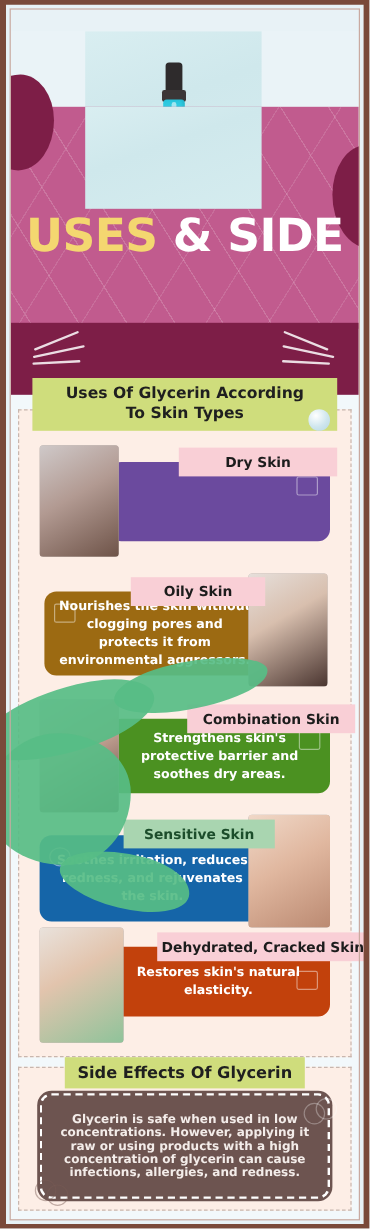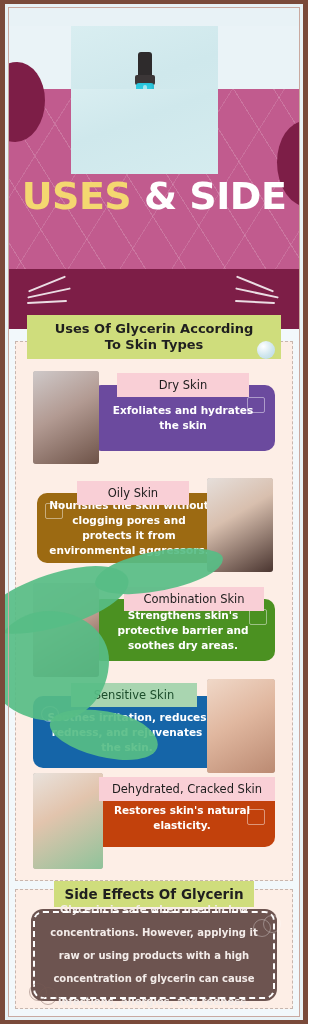--- a/index.html
+++ b/index.html
@@ -180,23 +180,23 @@
   
   .card { position:absolute; z-index:14; }
   .card-photo {
     position:absolute; border-radius:3px; overflow:hidden; z-index:17;
     background:#b9b0ab;
   }
   .label-pill {
     position:absolute; z-index:18;
     display:flex; align-items:center; justify-content:center;
     background:#f9cfd6; color:#1c1c1c;
-    font-weight:normal; font-size:11.5px; line-height:13px;
+    font-weight:bold; font-size:11.5px; line-height:13px;
     font-family:"DejaVu Sans", sans-serif; text-align:center;
-    padding:12px 8px; box-sizing:border-box; white-space:nowrap;
+    padding:12px 8px; box-sizing:border-box; white-space:nowrap;margin-left:32px;
   }
   .panel {
     position:absolute; z-index:15; border-radius:10px;
     display:flex; align-items:center; justify-content:center;
     padding:10px 12px; box-sizing:border-box;
   }
   .panel p {
     margin:0; color:#ffffff; text-align:center;
     font-weight:bold; font-size:10.5px; line-height:15px;
     font-family:"DejaVu Sans", sans-serif;
@@ -251,21 +251,21 @@
   
   .side-box {
     position:absolute; left:22px; top:598px; width:246px; height:92px;
     background:#6d5450; border-radius:12px; z-index:14;
     display:flex; align-items:center; justify-content:center;
     padding:8px 12px; box-sizing:border-box;
     outline:2px dashed #ffffff; outline-offset:-4px;
   }
   .side-box p {
     margin:0; color:#f3ece9; text-align:center;
-    font-weight:bold; font-size:10px; line-height:23px;
+    font-weight:bold; font-size:10px; line-height:11px;
     font-family:"DejaVu Sans", sans-serif;
   }
   .ring { position:absolute; border:1.5px solid rgba(255,255,255,.3); border-radius:50%; z-index:15; }
   .ring.r1 { right:18px; top:604px; width:16px; height:16px; }
   .ring.r2 { right:28px; top:608px; width:16px; height:16px; }
   .ring.r3 { left:20px; top:672px; width:16px; height:16px; border-color:rgba(120,90,85,.45); }
   .ring.r4 { left:30px; top:676px; width:16px; height:16px; border-color:rgba(120,90,85,.45); }
 </style>
 </head>
 <body>
@@ -317,21 +317,20 @@
         <div class="band-title">To Skin Types</div>
       </div>
     </div>
     <div class="bubble-deco"></div>
 
     <div class="card">
       <div class="card-photo" style="left:24px; top:60px; width:66px; height:93px;">
         <div class="face f1"></div>
       </div>
       <div class="panel p-dry" style="left:82px; top:74px; width:184px; height:66px;">
-        <p>Exfoliates and hydrates the skin</p>
         <div class="panel-icon" style="right:10px; top:12px;"></div>
       </div>
       <div class="label-pill" style="left:108px; top:62px; width:132px; height:20px;">Dry Skin</div>
     </div>
 
     <div class="card">
       <div class="card-photo" style="left:198px; top:167px; width:66px; height:94px;">
         <div class="face f2"></div>
       </div>
       <div class="panel p-oily" style="left:28px; top:182px; width:184px; height:70px;">

